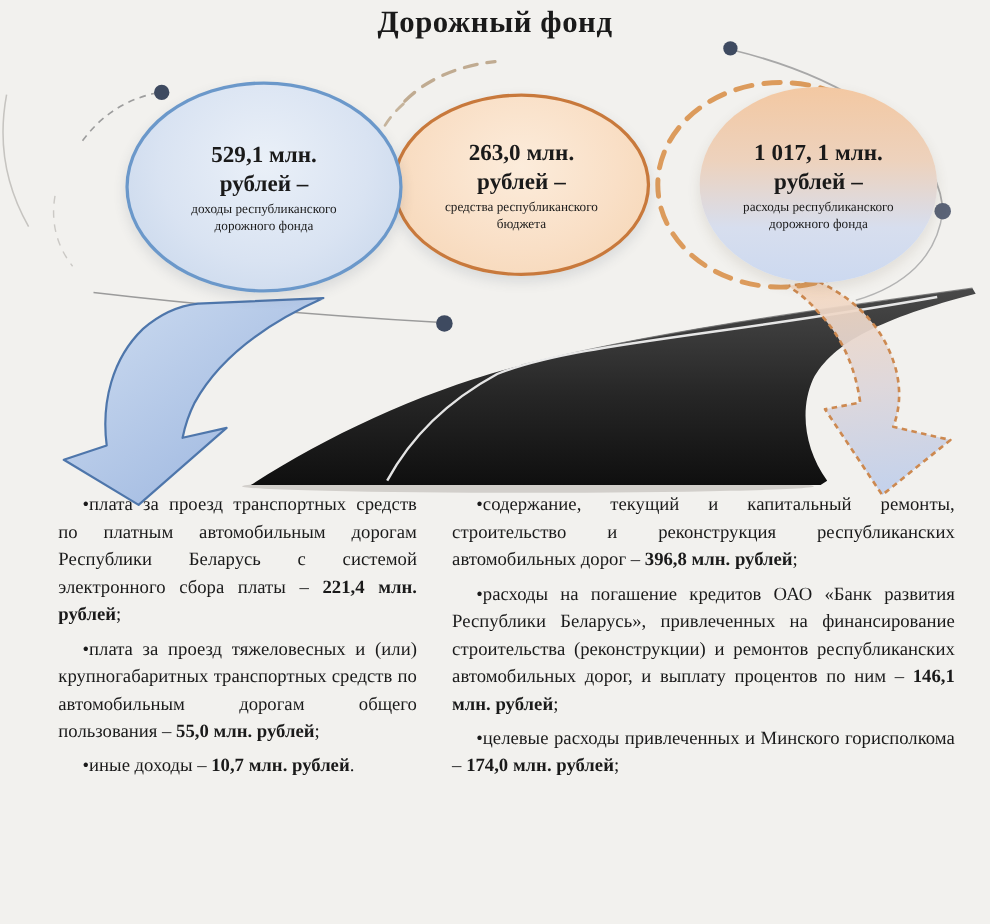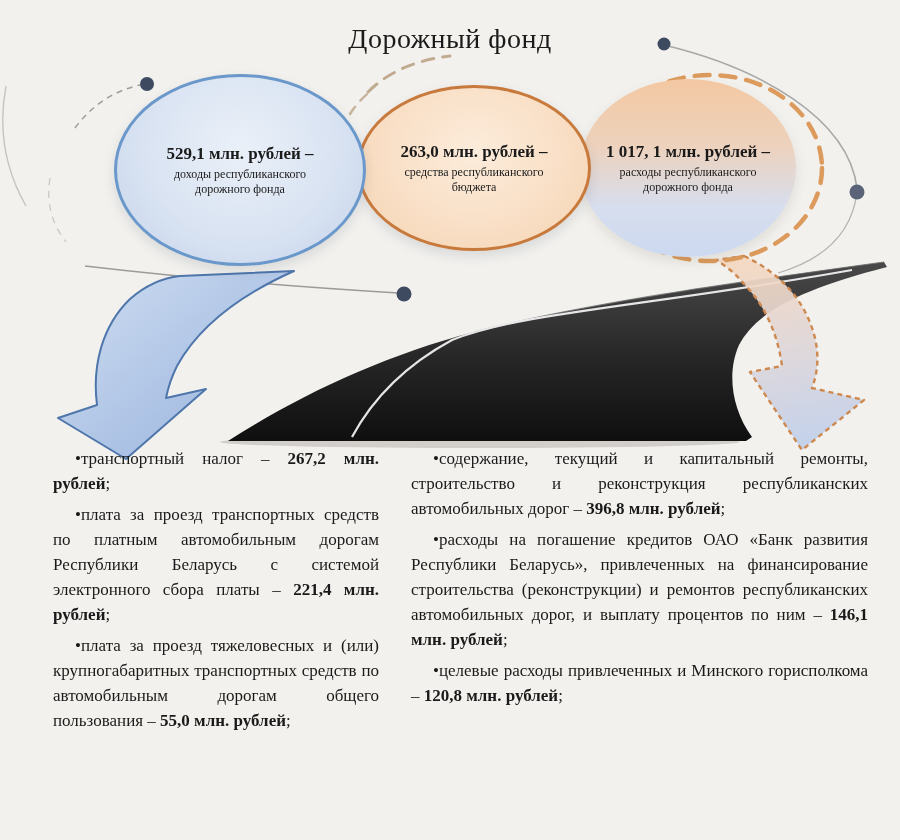--- a/index.html
+++ b/index.html
@@ -5,53 +5,52 @@
   * { margin:0; padding:0; box-sizing:border-box; }
   body { background:#e8e7e5; }
   .canvas {
     position:relative; width:900px; height:840px; overflow:hidden;
     background:#f2f1ee;
     font-family:"Liberation Serif", serif;
     color:#1a1a1a;
   }
   .page-title {
     position:absolute; top:5px; left:0; right:0;
-    text-align:center; font-size:28px; font-weight:normal; letter-spacing:.5px;
+    text-align:center; font-size:28px; font-weight:bold; letter-spacing:.5px;
     z-index:6;
-    margin-top:18px;
   }
   svg.decor { position:absolute; left:0; top:0; z-index:1; }
 
   .bubble {
     position:absolute; border-radius:50%;
     display:flex; flex-direction:column; align-items:center; justify-content:center;
     text-align:center; line-height:1.28;
     box-shadow:0 5px 12px rgba(60,70,90,.14);
   }
-  .bubble .amt { display:block; font-weight:bold; font-size:17px; margin:0 auto 2px auto; }
+  .bubble .amt { display:block; font-weight:bold; font-size:21px; margin:0 auto 2px auto; }
   .bubble .lbl { display:block; font-size:12px; margin:0 auto; }
 
   .bubble-income {
     left:114px; top:74px; width:252px; height:192px; z-index:4;
     background:radial-gradient(ellipse at 50% 38%, #eaf0f8 0%, #d9e3f2 55%, #c4d4ea 100%);
     border:3.5px solid #6b98ca;
   }
   .bubble-income .amt { width:160px; }
   .bubble-income .lbl { width:185px; }
 
   .bubble-budget {
     left:357px; top:85px; width:234px; height:166px; z-index:3;
     background:radial-gradient(ellipse at 50% 40%, #fcecdb 0%, #f9dfc6 55%, #f5d4b2 100%);
     border:3px solid #c8793c;
   }
   .bubble-budget .amt { width:165px; }
   .bubble-budget .lbl { width:180px;text-align:center; }
 
   .bubble-expense {
-    left:580px; top:79px; width:216px; height:178px; z-index:2;
+    left:636px; top:79px; width:216px; height:178px; z-index:2;
     background:linear-gradient(180deg, #f3c8a2 0%, #edd2bd 38%, #d7deee 72%, #ccd9f0 100%);
     border:none; box-shadow:0 5px 12px rgba(90,70,50,.12);font-family:Liberation Serif, serif;
   }
   .bubble-expense .amt { width:165px; }
   .bubble-expense .lbl { width:185px; }
 
   .col { position:absolute; top:446px; z-index:5; font-size:17px; line-height:25px; text-align:justify; }
   .col p { text-indent:22px; margin-bottom:6px; }
   .col b { font-weight:bold; }
   .col-income  { left:53px;  width:326px; }
@@ -142,24 +141,24 @@
     <span class="amt">263,0 млн. рублей –</span>
     <span class="lbl">средства республиканского бюджета</span>
   </div>
 
   <div class="bubble bubble-expense">
     <span class="amt">1 017, 1 млн. рублей –</span>
     <span class="lbl">расходы республиканского дорожного фонда</span>
   </div>
 
   <div class="col col-income">
-    <p><span>•транспортный налог – </span><b>267,2 млн. рублей</b><span>;</span></p>
     <p><span>•плата за проезд транспортных средств по платным автомобильным дорогам Республики Беларусь с системой электронного сбора платы – </span><b>221,4 млн. рублей</b><span>;</span></p>
     <p><span>•плата за проезд тяжеловесных и (или) крупногабаритных транспортных средств по автомобильным дорогам общего пользования – </span><b>55,0 млн. рублей</b><span>;</span></p>
+    <p><span>•иные доходы – </span><b>10,7 млн. рублей</b><span>.</span></p>
   </div>
 
   <div class="col col-expense">
     <p><span>•содержание, текущий и капитальный ремонты, строительство и реконструкция республиканских автомобильных дорог – </span><b>396,8 млн. рублей</b><span>;</span></p>
     <p><span>•расходы на погашение кредитов ОАО «Банк развития Республики Беларусь», привлеченных на финансирование строительства (реконструкции) и ремонтов республиканских автомобильных дорог, и выплату процентов по ним – </span><b>146,1 млн. рублей</b><span>;</span></p>
-    <p><span>•целевые расходы привлеченных и Минского горисполкома – </span><b>120,8 млн. рублей</b><span>;</span></p>
+    <p><span>•целевые расходы привлеченных и Минского горисполкома – </span><b>174,0 млн. рублей</b><span>;</span></p>
   </div>
 
 </div>
 
 </body></html>

